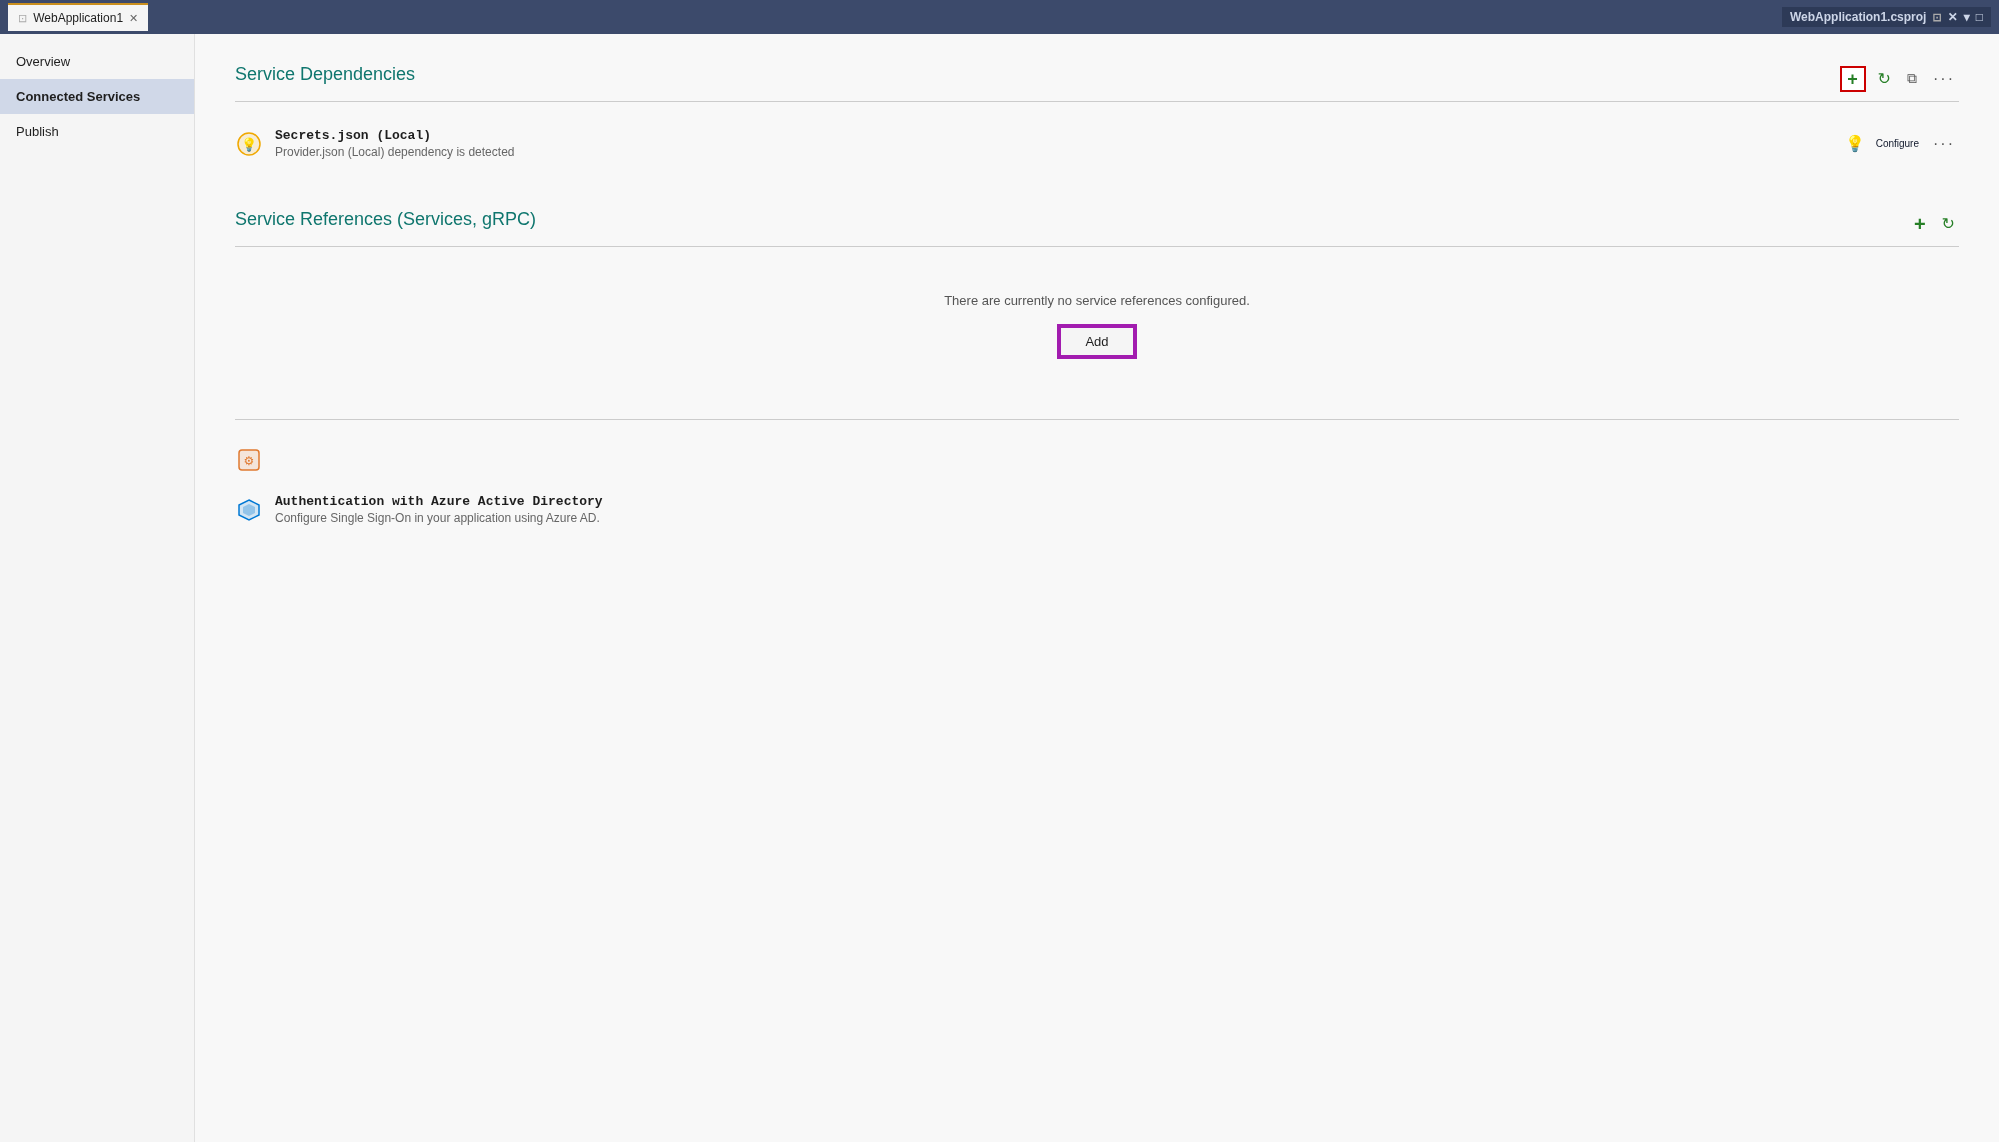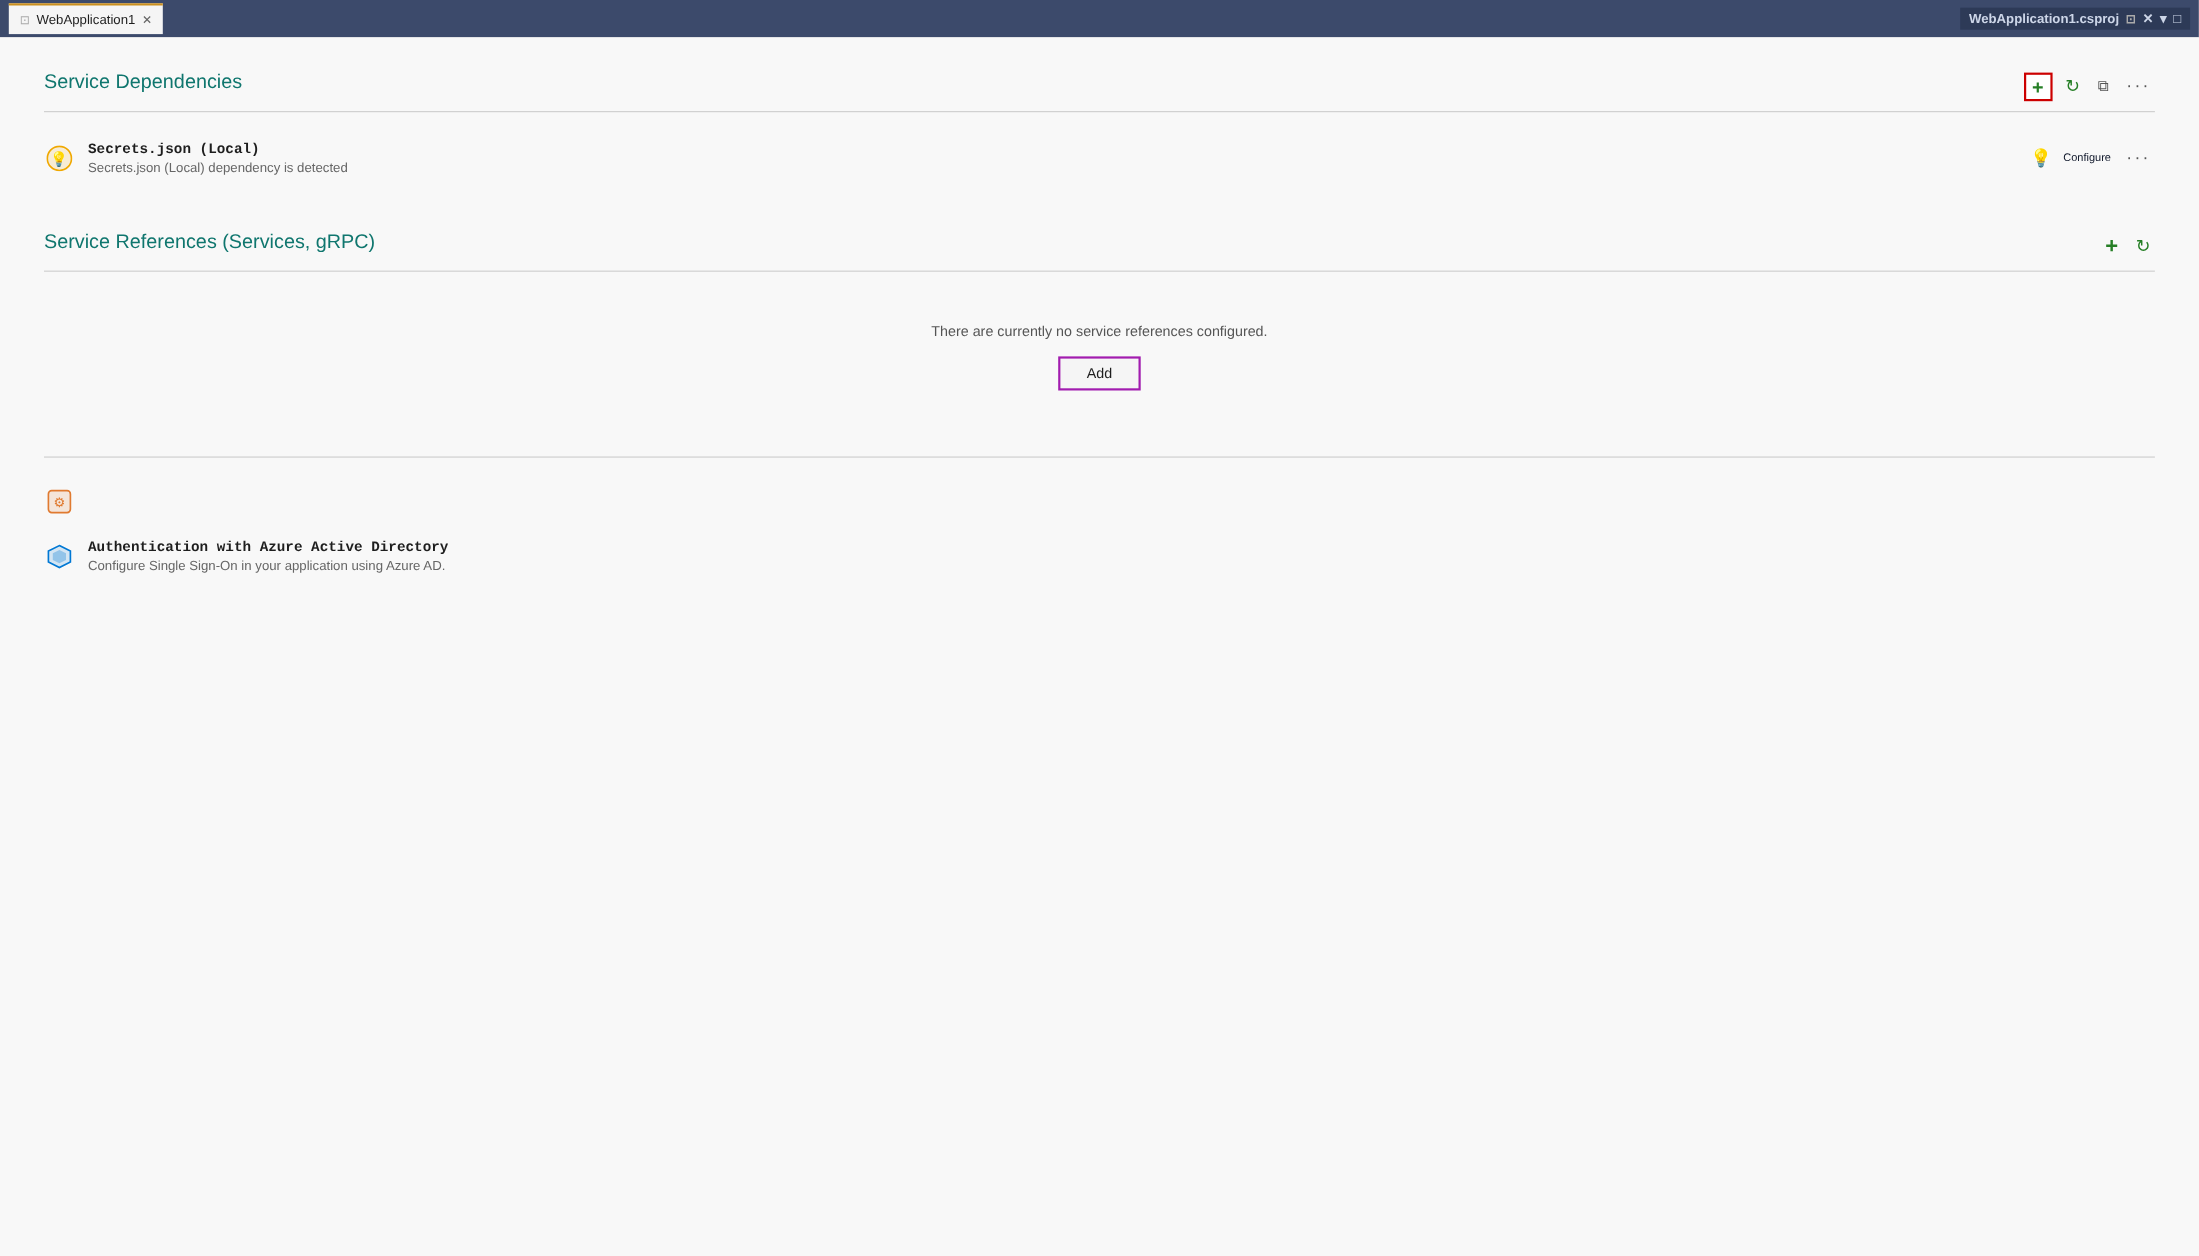--- a/index.html
+++ b/index.html
@@ -171,21 +171,21 @@
     .empty-state {
       text-align: center;
       padding: 30px 0 20px;
       color: #555;
       font-size: 13px;
     }
     .empty-state-btn {
       display: inline-block;
       margin-top: 16px;
       padding: 6px 24px;
-      border: 2px solid #a21caf;
+      border: 4px solid #a21caf;
       background: #f5f5f5;
       cursor: pointer;
       font-size: 13px;
       color: #1e1e1e;
     }
 
     .dots-btn {
       background: none;
       border: none;
       font-size: 16px;
@@ -231,20 +231,31 @@
       <span style="font-size:11px; color:#aaa;">⊡</span>
       <span style="cursor:pointer;">✕</span>
       <span>▾</span>
       <span>□</span>
     </div>
   </div>
 </div>
 
 <div class="main-layout">
 
+  <div class="sidebar">
+    <div class="sidebar-item">
+      <span>Overview</span>
+    </div>
+    <div class="sidebar-item active">
+      <span>Connected Services</span>
+    </div>
+    <div class="sidebar-item">
+      <span>Publish</span>
+    </div>
+  </div>
 
   <div class="content">
 
     <div class="section">
       <div class="section-header">
         <h2 class="section-title">Service Dependencies</h2>
         <div class="section-actions">
           <button class="add-btn-primary" title="Add service dependency">
             <span>+</span>
           </button>
@@ -265,21 +276,21 @@
         <div class="service-item-icon">
 
           <svg width="24" height="24" viewBox="0 0 24 24">
             <circle cx="12" cy="12" r="11" fill="#f0a800" opacity="0.15"></circle>
             <circle cx="12" cy="12" r="11" fill="none" stroke="#f0a800" stroke-width="1.5"></circle>
             <text x="12" y="17" text-anchor="middle" font-size="13" fill="#f0a800">💡</text>
           </svg>
         </div>
         <div class="service-item-info">
           <div class="service-item-name">Secrets.json (Local)</div>
-          <div class="service-item-desc">Secrets.json (Local) dependency is detected</div>
+          <div class="service-item-desc">Provider.json (Local) dependency is detected</div>
         </div>
         <div class="service-item-actions">
           <span style="color:#f0a800; font-size:16px;">💡</span>
           <a class="configure-link">Configure</a>
           <button class="dots-btn">
             <span>···</span>
           </button>
         </div>
       </div>
     </div>

